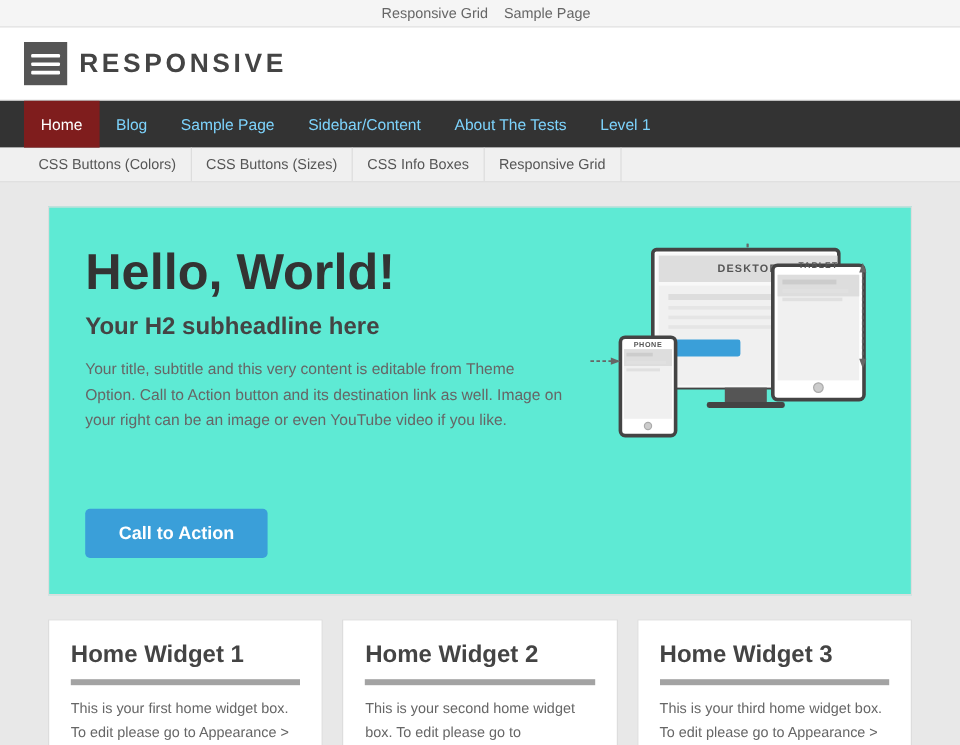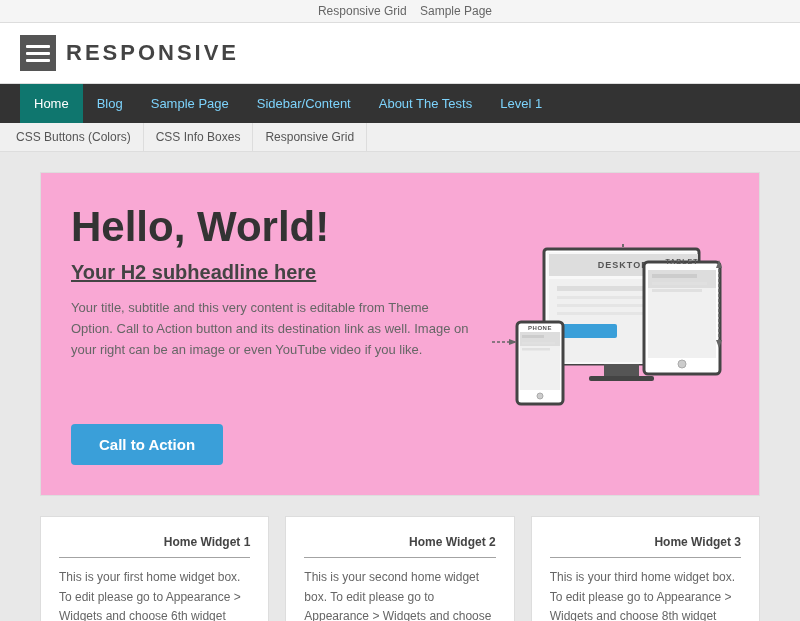--- a/index.html
+++ b/index.html
@@ -68,29 +68,29 @@
       color: #7dd3fc;
       text-decoration: none;
       padding: 12px 14px;
       font-size: 13px;
     }
     .main-nav ul li a:hover, .main-nav ul li.active a {
       background: #555;
       color: #fff;
     }
     .main-nav ul li:first-child a {
-      background: #0f766e;
+      background: #7f1d1d;
       color: #fff;
     }
 
     
     .sub-nav {
       background: #f0f0f0;
       border-bottom: 1px solid #ddd;
-      padding: 0 4px;
+      padding: 0 20px;
     }
     .sub-nav ul {
       list-style: none;
       display: flex;
     }
     .sub-nav ul li a {
       display: block;
       color: #555;
       text-decoration: none;
       padding: 7px 12px;
@@ -100,43 +100,42 @@
 
     
     .main-content {
       max-width: 760px;
       margin: 20px auto;
       padding: 0 20px;
     }
 
     
     .hero {
-      background: #f9a8d4;
+      background: #5eead4;
       border: 1px solid #ddd;
       padding: 30px 30px 30px 30px;
       margin-bottom: 20px;
       display: flex;
-      align-items: center;
+      align-items: flex-start;
       gap: 20px;
     }
     .hero-text {
       flex: 1;
     }
     .hero-text h1 {
       font-size: 42px;
       font-weight: bold;
       color: #333;
       margin-bottom: 10px;
     }
     .hero-text h2 {
       font-size: 20px;
       font-weight: bold;
       color: #444;
       margin-bottom: 14px;
-      text-decoration: underline;
     }
     .hero-text p {
       font-size: 13px;
       color: #666;
       line-height: 1.6;
       margin-bottom: 20px;
     }
     .cta-button {
       display: inline-block;
       background: #3a9fd9;
@@ -165,27 +164,26 @@
       gap: 16px;
       margin-bottom: 20px;
     }
     .widget-box {
       flex: 1;
       background: #fff;
       border: 1px solid #ddd;
       padding: 18px;
     }
     .widget-box h3 {
-      font-size: 12px;
+      font-size: 20px;
       font-weight: bold;
       color: #444;
       margin-bottom: 10px;
       padding-bottom: 8px;
-      border-bottom: 1px solid #a3a3a3;
-      text-align: right;
+      border-bottom: 5px solid #a3a3a3;
     }
     .widget-box p {
       font-size: 12px;
       color: #666;
       line-height: 1.6;
     }
   </style>
 </head>
 <body>
 
@@ -225,20 +223,23 @@
     <li>
         <a href="#">Level 1</a>
       </li>
   </ul>
 </nav>
 
 <div class="sub-nav">
   <ul>
     <li>
         <a href="#">CSS Buttons (Colors)</a>
+      </li>
+    <li>
+        <a href="#">CSS Buttons (Sizes)</a>
       </li>
     <li>
         <a href="#">CSS Info Boxes</a>
       </li>
     <li>
         <a href="#">Responsive Grid</a>
       </li>
   </ul>
 </div>
 

